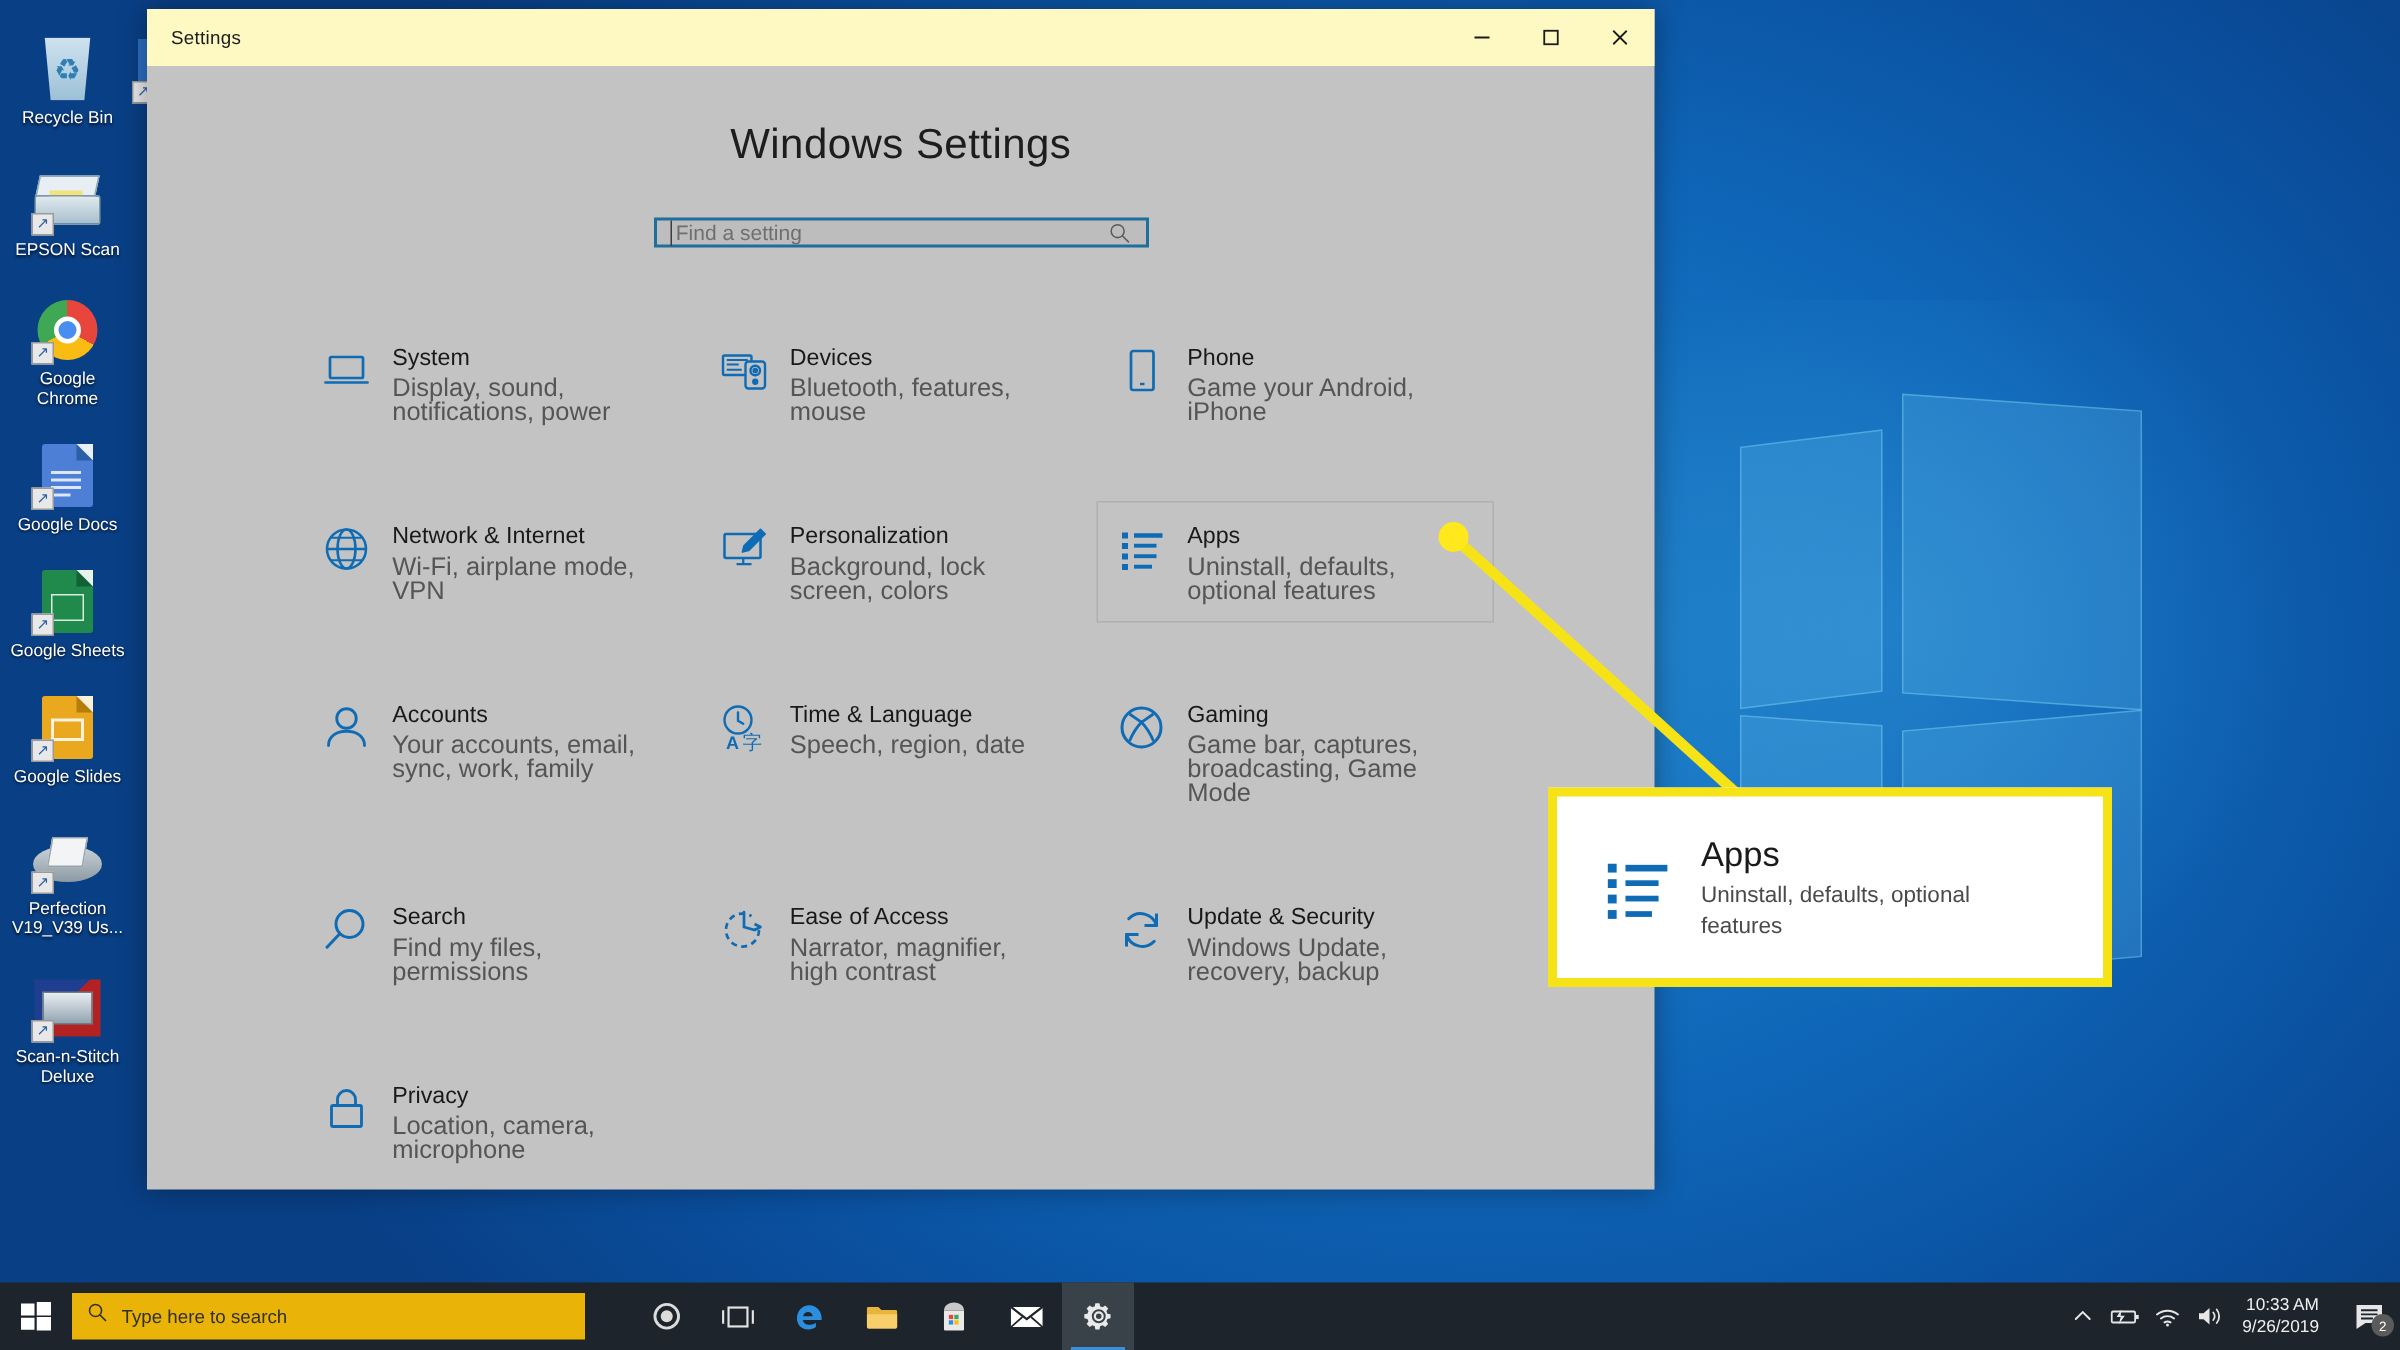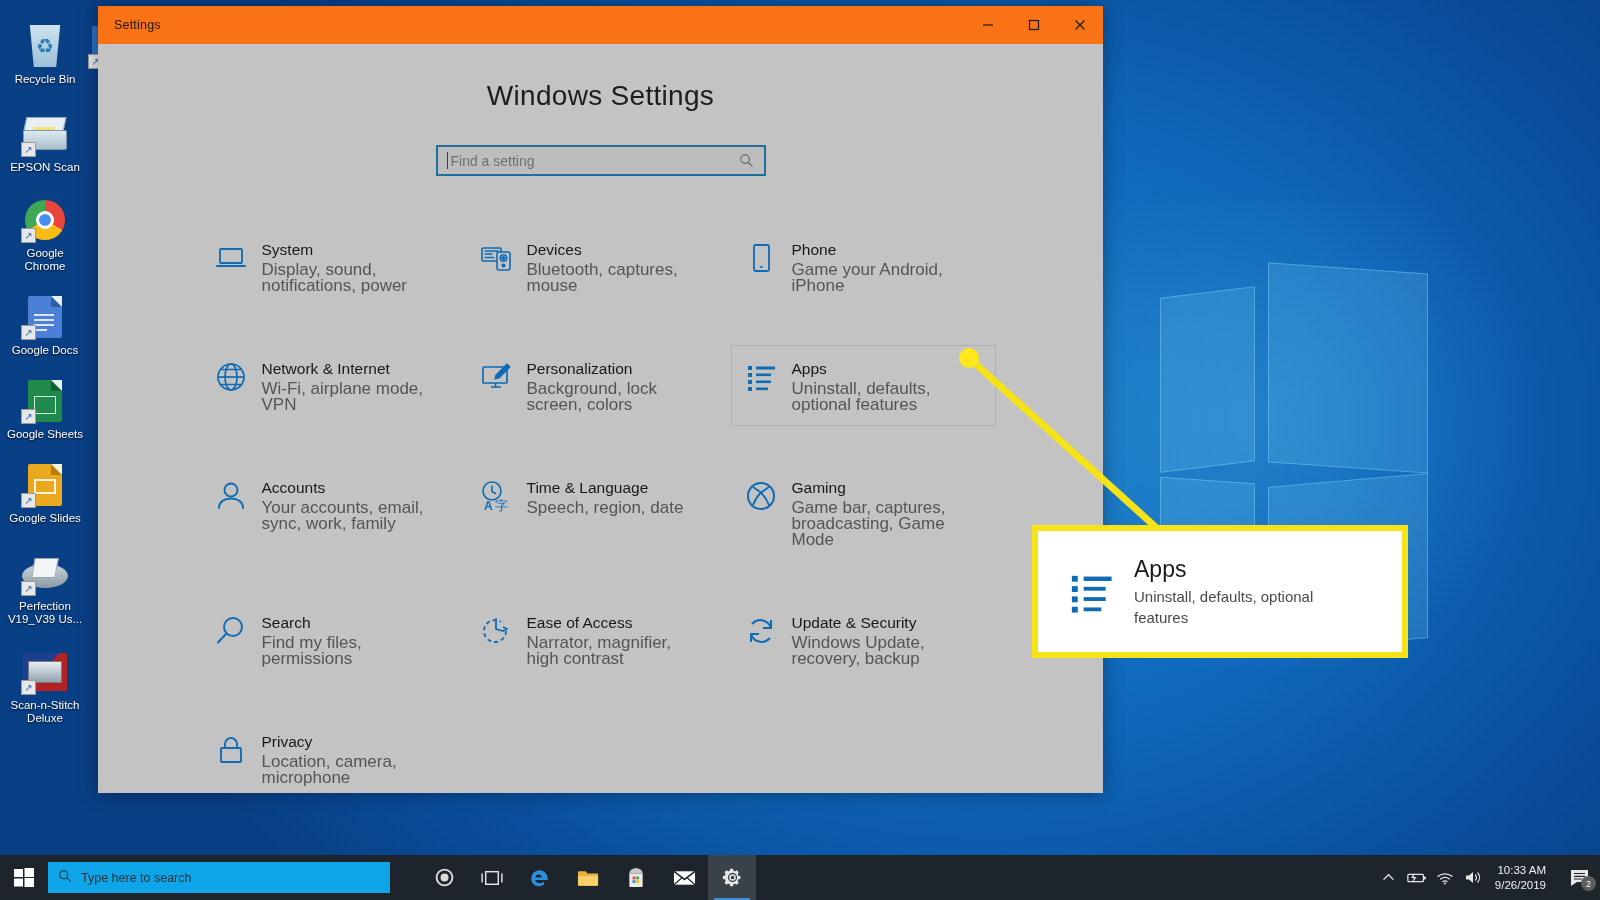--- a/index.html
+++ b/index.html
@@ -85,41 +85,41 @@
   .ic-stitch .sc{position:absolute;left:5px;top:8px;width:34px;height:22px;background:linear-gradient(180deg,#e8eef2,#93a4b0);border:1px solid #6d7d88;}
   .ic-mx{width:40px;height:40px;background:#2a6fc0;position:relative;}
 
   
   #settings-window {
     position:absolute; left:98px; top:6px; width:1005px; height:787px;
     background:#c3c3c3;
     box-shadow:0 0 18px rgba(0,0,0,0.35);
   }
   #titlebar {
-    height:38px; position:relative; background:#f97316;
+    height:38px; position:relative; background:#fef9c3;
     display:flex; align-items:center;
   }
   #window-title {
     font-size:12.5px; color:#1b1b1b; margin-left:16px; letter-spacing:.2px;
   }
   #window-controls { position:absolute; right:0; top:0; display:flex; height:38px; }
   .wctl {
     width:46px; height:38px; display:flex; align-items:center; justify-content:center;
     font-size:13px; color:#1b1b1b; cursor:default;
   }
   .wctl svg { display:block; }
 
   #settings-body { padding:0 0 0 0; }
   #settings-heading {
     text-align:center; font-size:28px; color:#1d1d1d; font-weight:400;
     margin-top:36px; letter-spacing:.3px;
   }
   #search-wrap { display:flex; justify-content:center; margin-top:33px; }
   #search-box {
-    width:330px; height:31px; background:#bdbdbd;
+    width:330px; height:20px; background:#bdbdbd;
     border:2px solid #1e6f9c; display:flex; align-items:center;
     position:relative;
   }
   #search-caret { width:1px; height:17px; background:#3c3c3c; margin-left:9px; }
   #search-placeholder {
     font-size:14px; color:#6f6f6f; margin-left:3px; flex:1;
   }
   #search-icon { margin-right:10px; color:#5c5c5c; display:flex; }
 
   
@@ -157,21 +157,21 @@
 
   
   #taskbar {
     position:absolute; left:0; bottom:0; width:1600px; height:45px;
     background:#1d242b; display:flex; align-items:center;
   }
   #start-button {
     width:48px; height:45px; display:flex; align-items:center; justify-content:center; cursor:default;
   }
   #taskbar-search {
-    width:342px; height:31px; background:#0ea5e9; margin-left:0;
+    width:342px; height:31px; background:#eab308; margin-left:0;
     display:flex; align-items:center; gap:9px; padding:0 10px; cursor:text;
   }
   #taskbar-search .ts-text { font-size:12.5px; color:#303030; }
   .tb-icon {
     width:48px; height:45px; display:flex; align-items:center; justify-content:center;
     cursor:default; position:relative;
   }
   .tb-icon.active { background:#3a4249; }
   .tb-icon.active:after {
     content:""; position:absolute; left:6px; right:6px; bottom:0; height:2.5px; background:#3b8fd6;
@@ -360,21 +360,21 @@
             <rect x="3" y="7" width="19" height="13" rx="1"></rect>
             <path d="M5.5 10h14M5.5 13h8M5.5 16.5h10" stroke-width="1.3"></path>
             <rect x="18" y="11" width="13" height="18" rx="2" fill="#c3c3c3"></rect>
             <circle cx="24.5" cy="17" r="3.2"></circle>
               <circle cx="24.5" cy="17" r="1.1" fill="#0f6cb4"></circle>
             <circle cx="24.5" cy="24.5" r="1.3" fill="#0f6cb4"></circle>
           </svg>
         </div>
         <div class="tile-text">
           <div class="tile-title">Devices</div>
-          <div class="tile-desc">Bluetooth, captures, mouse</div>
+          <div class="tile-desc">Bluetooth, features, mouse</div>
         </div>
       </div>
 
       <div class="tile">
         <div class="tile-icon">
           <svg viewBox="0 0 34 34" width="34" height="34" fill="none" stroke="#0f6cb4" stroke-width="1.8">
             <rect x="10" y="4" width="15" height="26" rx="1.5"></rect>
             <line x1="16" y1="26" x2="19" y2="26" stroke-width="1.6"></line>
           </svg>
         </div>

